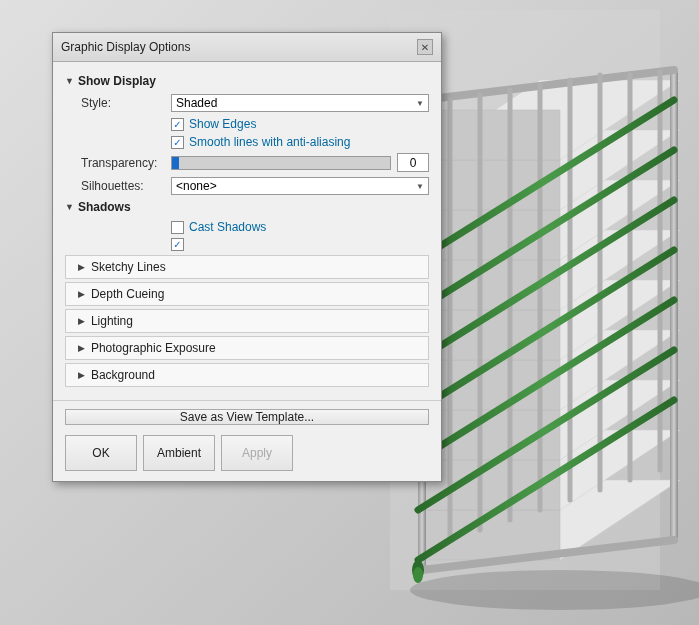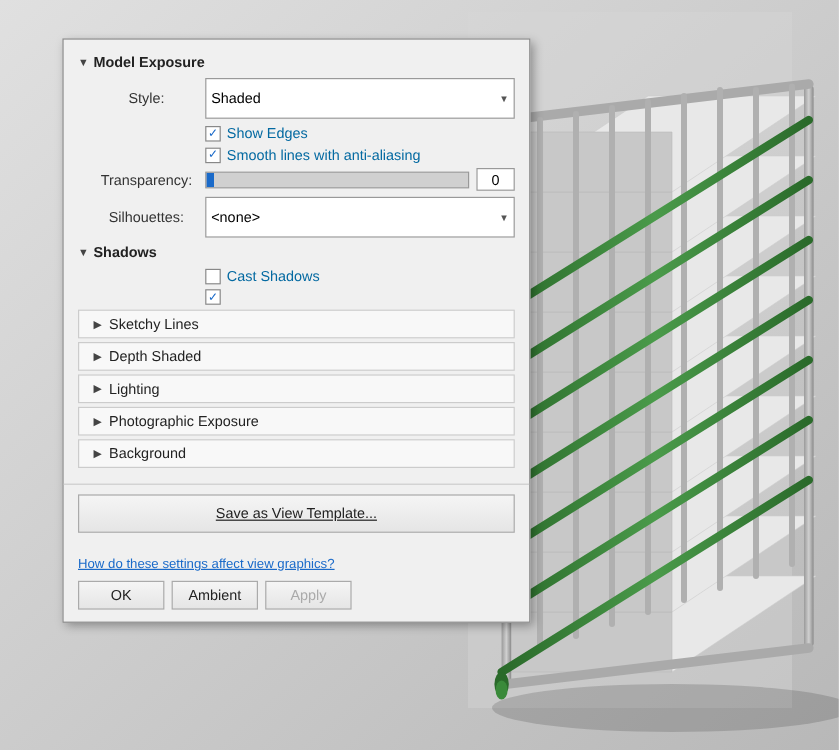--- a/index.html
+++ b/index.html
@@ -89,38 +89,38 @@
     
     .form-row {
       display: flex;
       align-items: center;
       margin-bottom: 5px;
       padding-left: 16px;
     }
 
     .form-label {
       width: 90px;
-      text-align: center;
+      text-align: left;
       color: #333;
       padding-right: 8px;
       font-size: 12px;
     }
 
     .form-control {
       flex: 1;
     }
 
     
     .dropdown {
       width: 100%;
-      height: 29px;
+      height: 18px;
       background: white;
       border: 1px solid #999;
       font-size: 12px;
-      padding: 16px 4px;
+      padding: 6px 4px;
       display: flex;
       align-items: center;
       justify-content: space-between;
       cursor: pointer;
       position: relative;
     }
 
     .dropdown-arrow {
       font-size: 8px;
       color: #555;
@@ -208,51 +208,50 @@
     }
 
     
     .bottom-area {
       padding: 8px 12px 10px 12px;
       border-top: 1px solid #ccc;
     }
 
     .save-template-btn {
       width: 100%;
-      height: 32px;
+      height: 16px;
       background: linear-gradient(to bottom, #f5f5f5, #e5e5e5);
       border: 1px solid #aaa;
       font-size: 12px;
       color: #222;
       cursor: pointer;
       display: flex;
       align-items: center;
       justify-content: center;
-      margin-bottom: 20px;
-      text-decoration: underline;
+      margin-bottom: 10px;
     }
 
     .help-link {
       color: #1a6ac9;
       font-size: 11px;
       text-decoration: underline;
       cursor: pointer;
       margin-bottom: 8px;
       display: block;
     }
 
     .button-row {
       display: flex;
       gap: 6px;
       justify-content: flex-start;
     }
 
     .dlg-btn {
       width: 72px;
-      height: 24px;
+      height: 36px;
       background: linear-gradient(to bottom, #f5f5f5, #e5e5e5);
       border: 1px solid #aaa;
       font-size: 12px;
       color: #222;
       cursor: pointer;
       display: flex;
       align-items: center;
       justify-content: center;
     }
 
@@ -341,26 +340,30 @@
 
     <ellipse cx="418" cy="570" rx="6" ry="10" fill="#2a6a2a"></ellipse>
     <ellipse cx="418" cy="575" rx="5" ry="8" fill="#3a8a3a"></ellipse>
 
     <ellipse cx="560" cy="590" rx="150" ry="20" fill="rgba(0,0,0,0.15)"></ellipse>
   </svg>
 </div>
 
 <div class="dialog">
 
+  <div class="dialog-title-bar">
+    <span class="dialog-title">Graphic Display Options</span>
+    <div class="close-btn">✕</div>
+  </div>
 
   <div class="dialog-body">
 
     <div class="section-header">
       <span class="section-arrow">▼</span>
-      <span class="section-label">Model Exposure</span>
+      <span class="section-label">Show Display</span>
     </div>
 
     <div class="form-row">
       <span class="form-label">Style:</span>
       <div class="form-control">
         <div class="dropdown">
           <span>Shaded</span>
           <span class="dropdown-arrow">▼</span>
         </div>
       </div>
@@ -412,41 +415,40 @@
       </div>
     </div>
 
     <div>
       <div class="collapsible-row">
         <span class="collapsible-arrow">▶</span>
         <span class="collapsible-label">Sketchy Lines</span>
       </div>
       <div class="collapsible-row">
         <span class="collapsible-arrow">▶</span>
-        <span class="collapsible-label">Depth Shaded</span>
+        <span class="collapsible-label">Depth Cueing</span>
       </div>
       <div class="collapsible-row">
         <span class="collapsible-arrow">▶</span>
         <span class="collapsible-label">Lighting</span>
       </div>
       <div class="collapsible-row">
         <span class="collapsible-arrow">▶</span>
         <span class="collapsible-label">Photographic Exposure</span>
       </div>
       <div class="collapsible-row">
         <span class="collapsible-arrow">▶</span>
         <span class="collapsible-label">Background</span>
       </div>
     </div>
 
   </div>
 
   <div class="bottom-area">
     <button class="save-template-btn">Save as View Template...</button>
-    <a class="help-link">How do these settings affect view graphics?</a>
     <div class="button-row">
       <button class="dlg-btn">OK</button>
       <button class="dlg-btn">Ambient</button>
       <button class="dlg-btn disabled">Apply</button>
     </div>
   </div>
 
 </div>
 
 </body></html>

